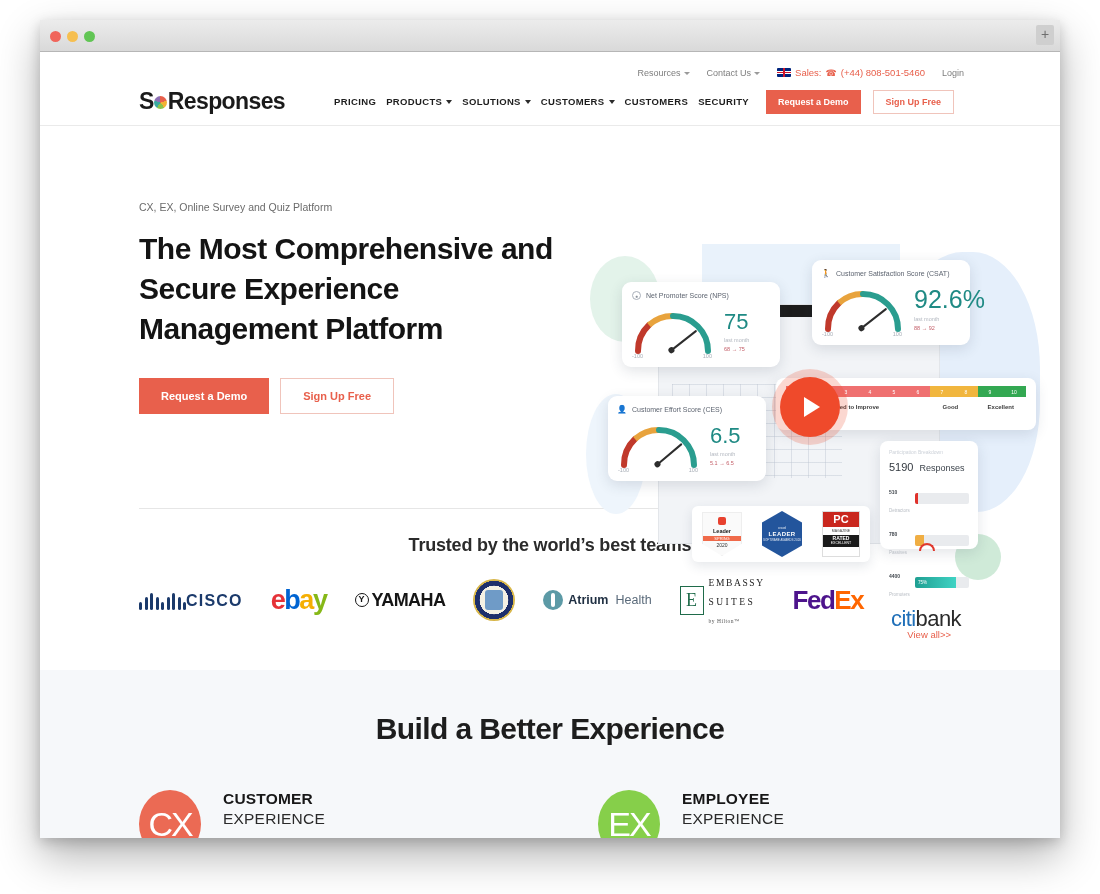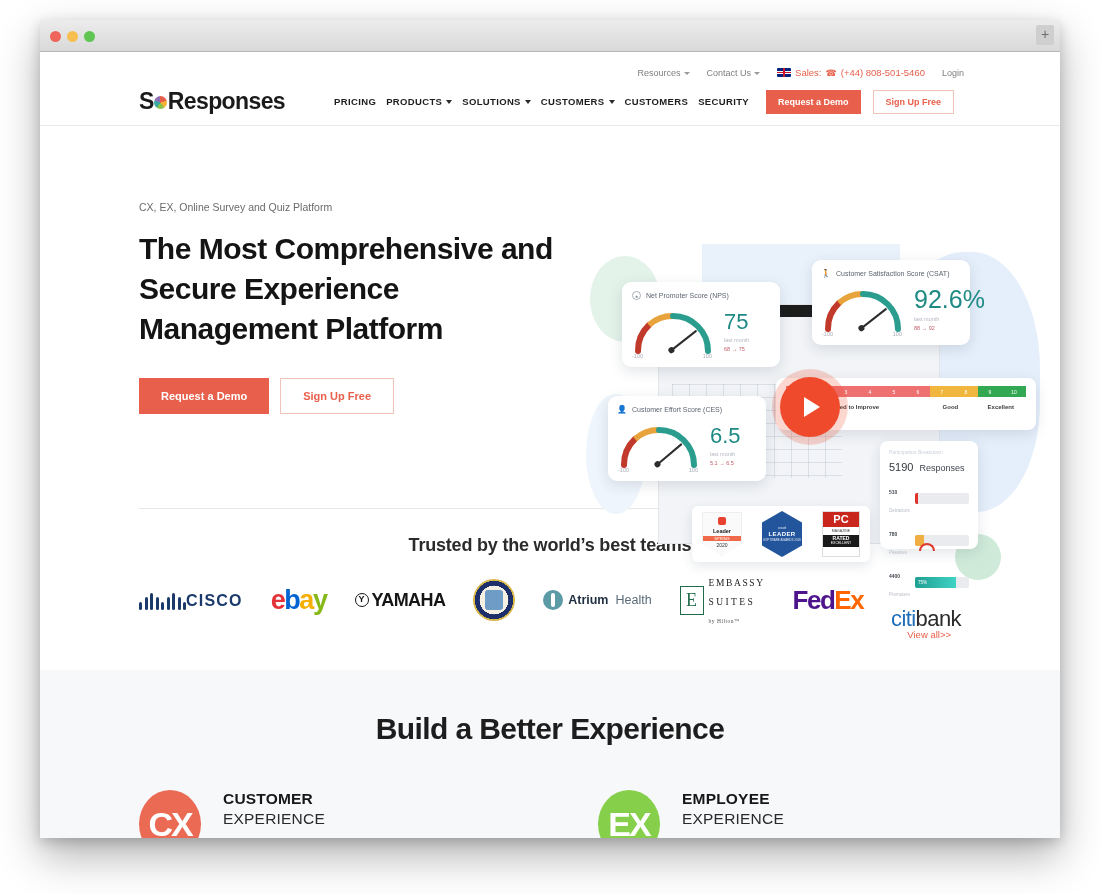--- a/index.html
+++ b/index.html
@@ -400,21 +400,21 @@
   }
   .build-title {
     text-align: center; font-size: 30px; font-weight: 700; color: #1d1d1d;
     letter-spacing: -.6px; margin-bottom: 44px;
   }
   .xcols { display: flex; gap: 96px; }
   .xcol { flex: 1; display: flex; gap: 22px; }
   .xicon {
     width: 62px; height: 68px; border-radius: 50%; flex: none;
     display: flex; align-items: center; justify-content: center;
-    color: #fff; font-size: 34px; font-weight: 700; letter-spacing: -2px;
+    color: #fff; font-size: 34px; font-weight: 400; letter-spacing: -2px;
   }
   .xicon.cx { background: #eb6a54; }
   .xicon.ex { background: #86cf4a; }
   .xtitle1 { font-size: 15.5px; font-weight: 700; color: #171717; letter-spacing: .2px; }
   .xtitle2 { font-size: 15.5px; font-weight: 400; color: #2a2a2a; letter-spacing: .2px; margin-top: 2px; }
 </style>
 </head>
 <body>
 
 <div class="browser-window">

